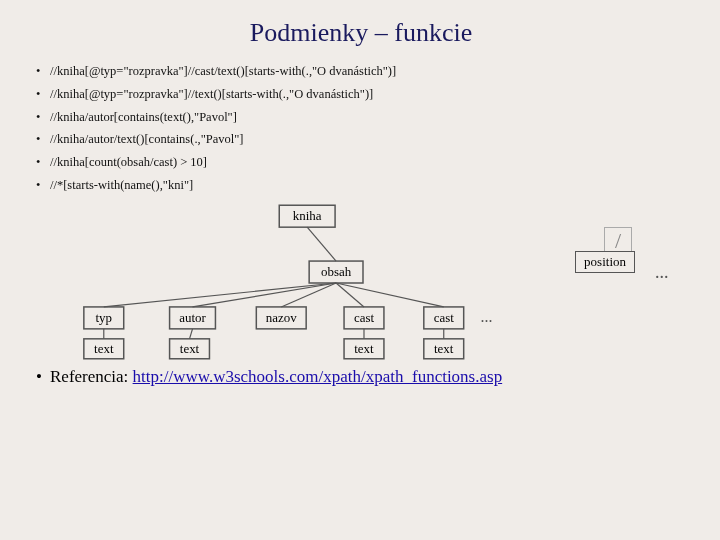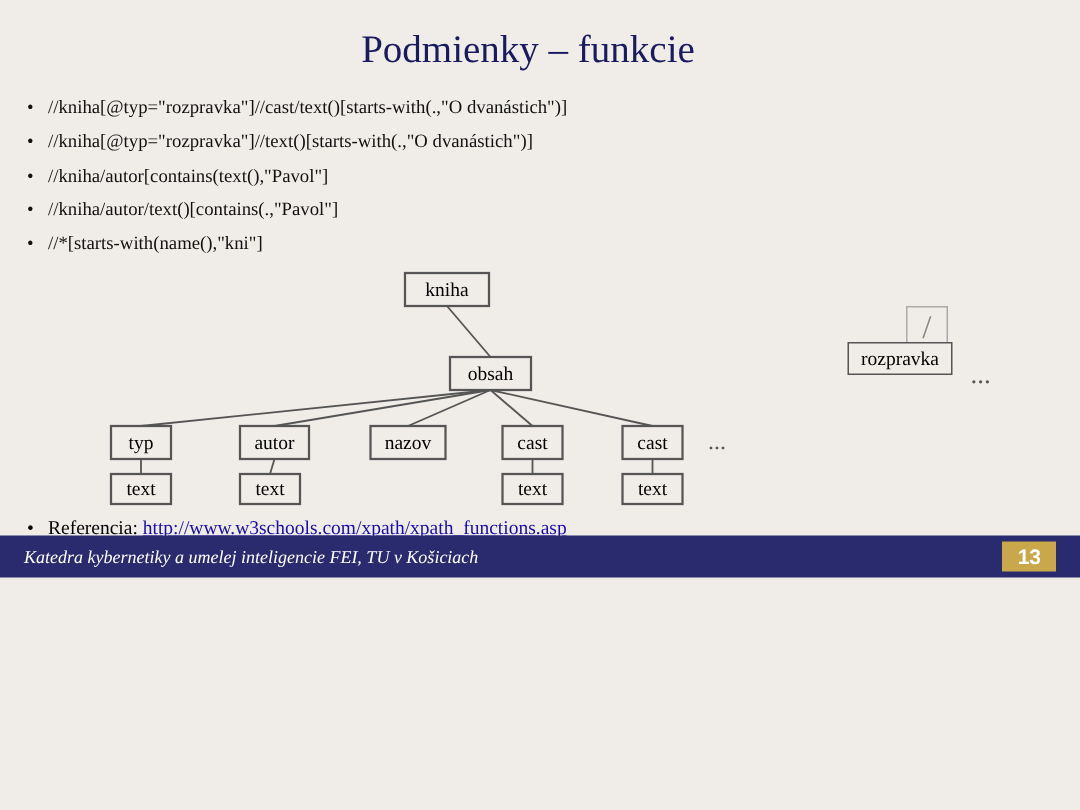--- a/index.html
+++ b/index.html
@@ -8,23 +8,23 @@
       width: 720px;
       height: 540px;
       background: #f0ece8;
       font-family: 'Times New Roman', Times, serif;
       overflow: hidden;
       position: relative;
     }
 
     .slide {
       width: 720px;
-      height: 385px;
-      background: #f0ece8;
-      padding: 18px 30px 10px 14px;
+      height: 533px;
+      background: #f0ece8;
+      padding: 18px 30px 10px 32px;
       position: relative;
     }
 
     .title {
       text-align: center;
       font-size: 26px;
       font-weight: normal;
       color: #1a1a5e;
       margin-bottom: 12px;
       font-family: 'Times New Roman', serif;
@@ -108,21 +108,21 @@
       background: #c8a84b;
       color: #fff;
       padding: 2px 10px;
       font-style: normal;
       font-weight: bold;
       font-size: 14px;
       font-family: Arial, sans-serif;
     }
 
     .reference-line {
-      font-size: 13px;
+      font-size: 17px;
       margin-top: 4px;
       padding-left: 18px;
       position: relative;
     }
 
     .reference-line::before {
       content: '•';
       position: absolute;
       left: 4px;
     }
@@ -138,28 +138,29 @@
 
 <div class="slide">
 
   <h1 class="title">Podmienky – funkcie</h1>
 
   <ul class="bullet-list">
     <li>//kniha[@typ="rozpravka"]//cast/text()[starts-with(.,"O dvanástich")]</li>
     <li>//kniha[@typ="rozpravka"]//text()[starts-with(.,"O dvanástich")]</li>
     <li>//kniha/autor[contains(text(),"Pavol"]</li>
     <li>//kniha/autor/text()[contains(.,"Pavol"]</li>
+    <li>//kniha[count(obsah/cast) &gt; 10]</li>
     <li>//*[starts-with(name(),"kni"]</li>
   </ul>
 
   <div class="diagram-area">
 
     <div class="slash-box">/</div>
 
-    <div class="kniznica-box">rozpravka</div>
+    <div class="kniznica-box">position</div>
 
     <svg class="tree-svg" viewBox="0 0 660 160" xmlns="http://www.w3.org/2000/svg">
 
       <rect x="248" y="2" width="56" height="22" fill="#f0ece8" stroke="#555" stroke-width="1.5"></rect>
       <text x="276" y="17" text-anchor="middle" font-size="13" font-family="Times New Roman, serif">kniha</text>
 
       <text x="625" y="75" font-size="18" fill="#555" font-family="Times New Roman, serif">...</text>
 
       <rect x="278" y="58" width="54" height="22" fill="#f0ece8" stroke="#555" stroke-width="1.5"></rect>
       <text x="305" y="73" text-anchor="middle" font-size="13" font-family="Times New Roman, serif">obsah</text>
@@ -206,18 +207,14 @@
       <line x1="413" y1="126" x2="413" y2="136" stroke="#555" stroke-width="1.2"></line>
     </svg>
 
   </div>
 
   <div class="reference-line">
     <span>Referencia:</span>
     <a class="reference-link" href="#">http://www.w3schools.com/xpath/xpath_functions.asp</a>
   </div>
 
-  <div class="footer-bar">
-    <span>Katedra kybernetiky a umelej inteligencie FEI, TU v Košiciach</span>
-    <span class="footer-page">13</span>
-  </div>
 
 </div>
 
 </body></html>

